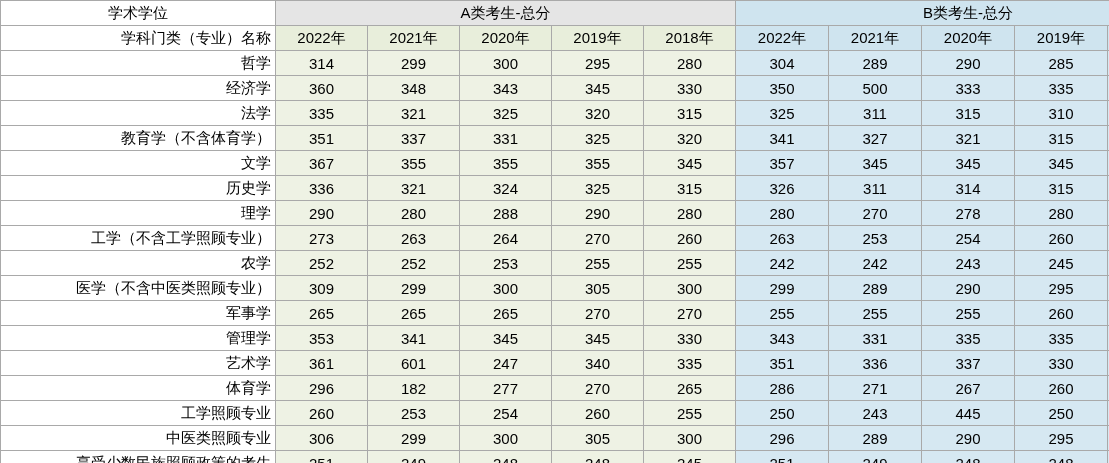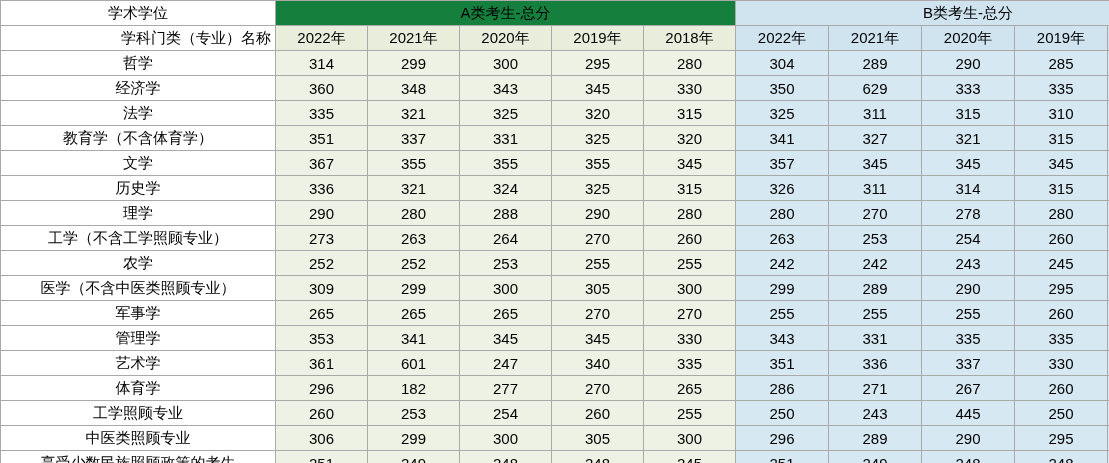--- a/index.html
+++ b/index.html
@@ -35,30 +35,30 @@
   col.c-a    { width: 92px; }
   col.c-b    { width: 93px; }
 
   .hdr-main {
     text-align: center;
     font-size: 16px;
     height: 28px;
     margin-top: 44px;
   }
   .hdr-name { background: #ffffff; }
-  .hdr-a { background: #15803d; }
+  .hdr-a { background: #e5e5e5; }
   .hdr-b { background: #cfe4ef; }
 
   .sub-a { background: #e8eedb; text-align: center; font-size: 14px; }
   .sub-b { background: #cfe4ef; text-align: center; font-size: 14px; }
   .sub-name { background: #ffffff; text-align: right; font-size: 16px; }
 
   .cell-name {
     background: #ffffff;
-    text-align: center;
+    text-align: right;
     font-size: 15px;
     padding-left: 6px;
   }
   .cell-a { background: #eef2e4; text-align: center; font-size: 15px; }
   .cell-b { background: #d6e8f2; text-align: center; font-size: 15px; }
 </style>
 </head>
 <body>
 
 <table class="score-table">
@@ -110,21 +110,21 @@
       <td class="cell-b">270</td>
     </tr>
     <tr>
       <td class="cell-name">经济学</td>
       <td class="cell-a">360</td>
       <td class="cell-a">348</td>
       <td class="cell-a">343</td>
       <td class="cell-a">345</td>
       <td class="cell-a">330</td>
       <td class="cell-b">350</td>
-      <td class="cell-b">629</td>
+      <td class="cell-b">500</td>
       <td class="cell-b">333</td>
       <td class="cell-b">335</td>
       <td class="cell-b">330</td>
     </tr>
     <tr>
       <td class="cell-name">法学</td>
       <td class="cell-a">335</td>
       <td class="cell-a">321</td>
       <td class="cell-a">325</td>
       <td class="cell-a">320</td>

